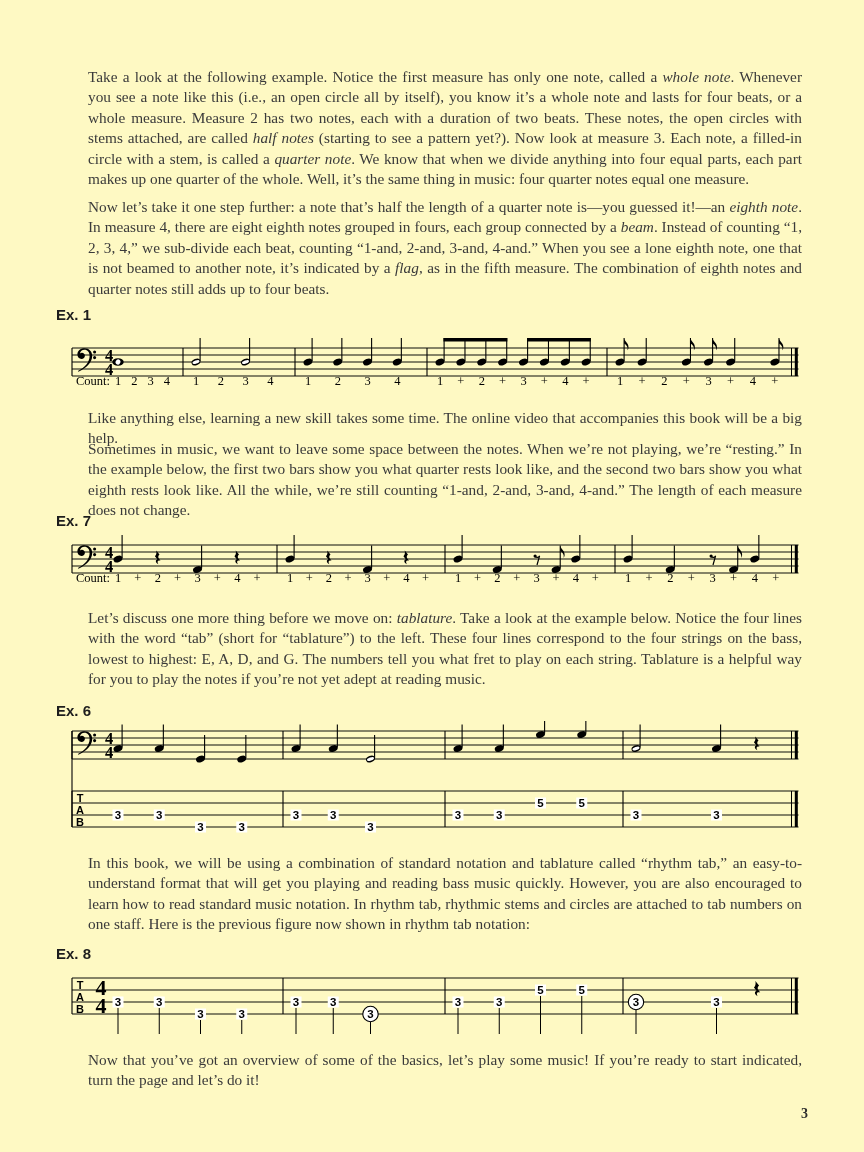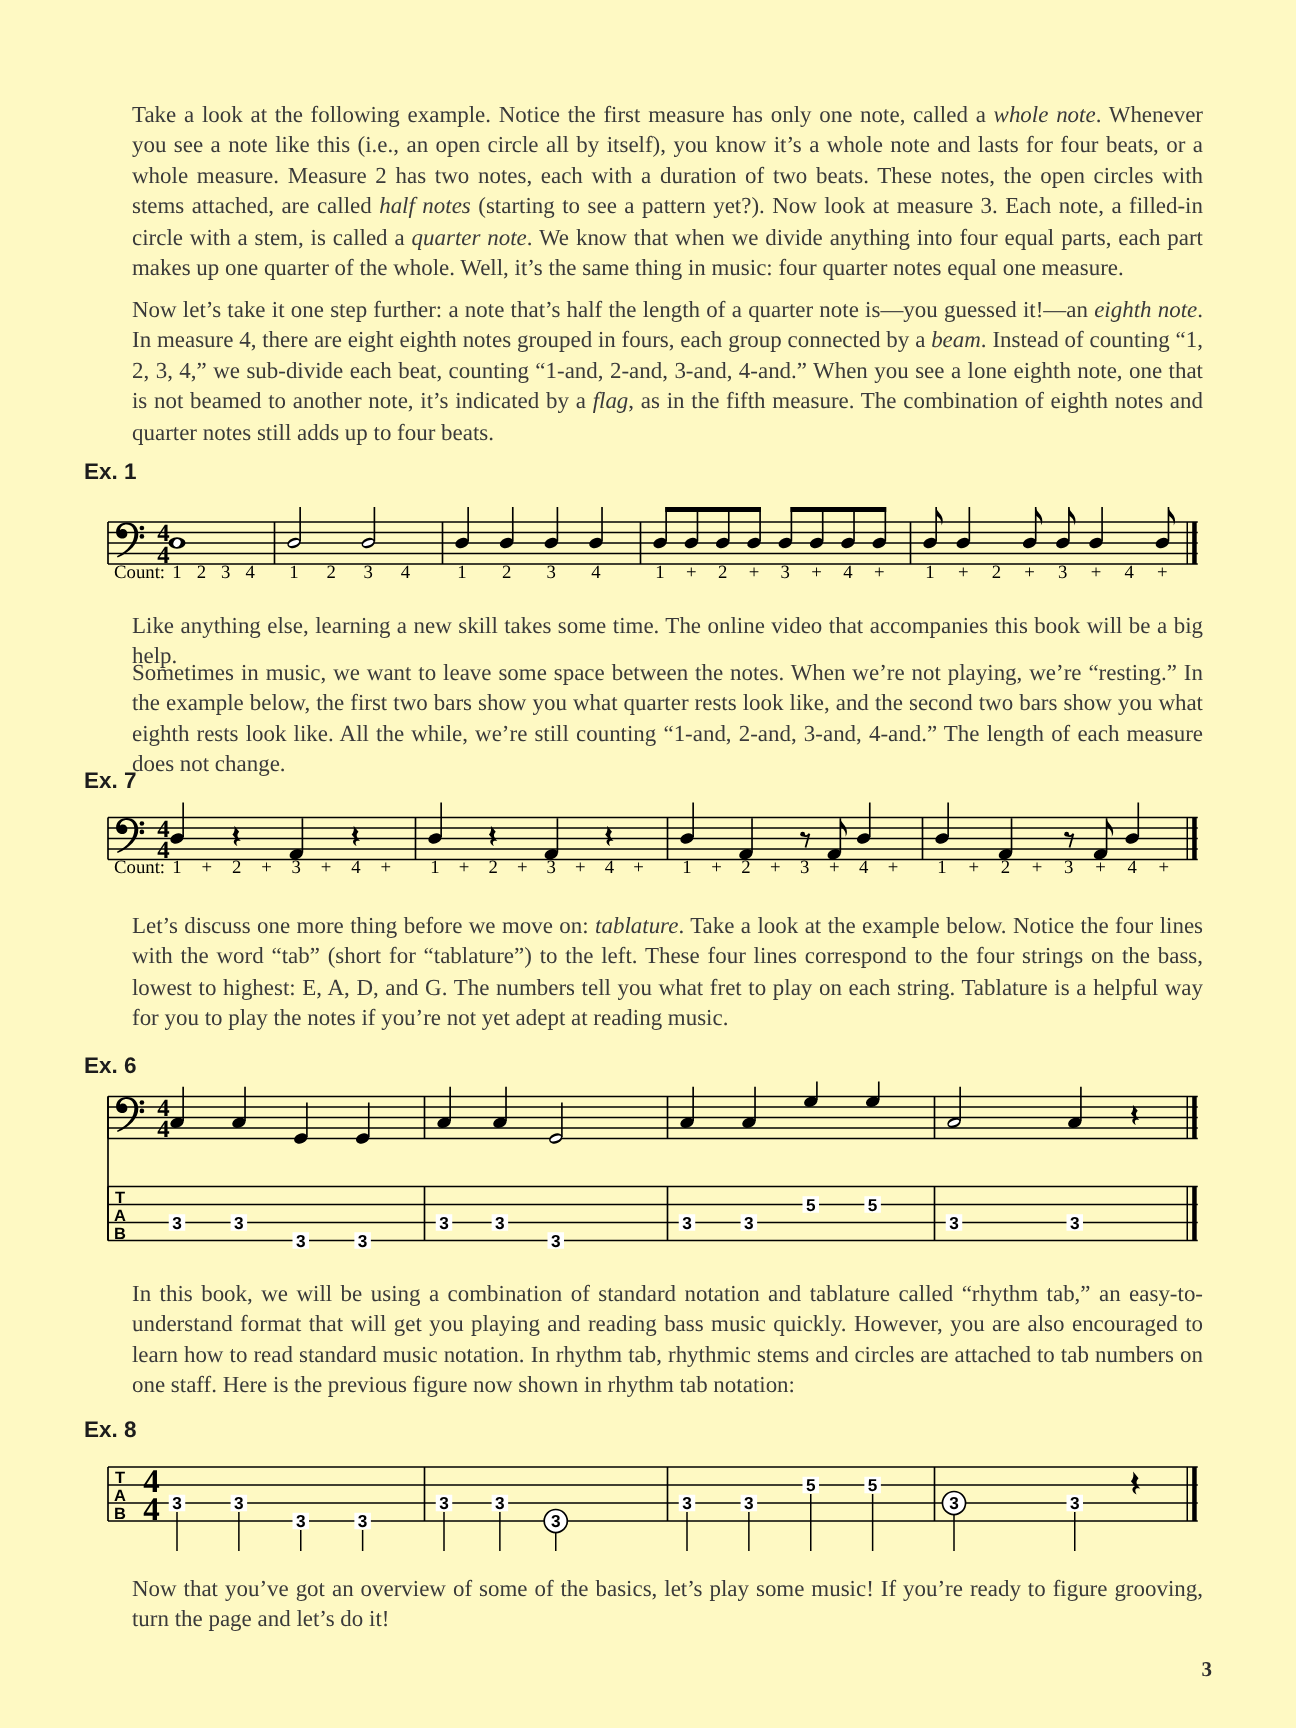--- a/index.html
+++ b/index.html
@@ -534,16 +534,16 @@
         <path d="M1.1,0 L3.9,3.4 C2.6,4.7 2.5,5.9 3.7,7.4 L4.8,8.8 C2.8,8.1 1.4,8.9 2.9,11.8 C0.4,10.4 0.1,8.4 2,7.5 L0,5 C1.3,3.8 1.5,1.8 1.1,0 Z" fill="#000"></path>
       </g>
       <line x1="72" y1="20" x2="72" y2="56" stroke="#000" stroke-width="1.1"></line>
       <line x1="283" y1="20" x2="283" y2="56" stroke="#000" stroke-width="1.1"></line>
       <line x1="445" y1="20" x2="445" y2="56" stroke="#000" stroke-width="1.1"></line>
       <line x1="623" y1="20" x2="623" y2="56" stroke="#000" stroke-width="1.1"></line>
       <line x1="791.5" y1="20" x2="791.5" y2="56" stroke="#000" stroke-width="1"></line>
       <rect x="794.8" y="20" width="3" height="36" fill="#000"></rect>
     </svg>
 
-  <p class="para" style="top:1050px"><span>Now that you’ve got an overview of some of the basics, let’s play some music! If you’re ready to figure grooving, turn the page and let’s do it!</span></p>
+  <p class="para" style="top:1050px"><span>Now that you’ve got an overview of some of the basics, let’s play some music! If you’re ready to start indicated, turn the page and let’s do it!</span></p>
 
   <div class="pageno">3</div>
 </div>
 
 </body></html>

